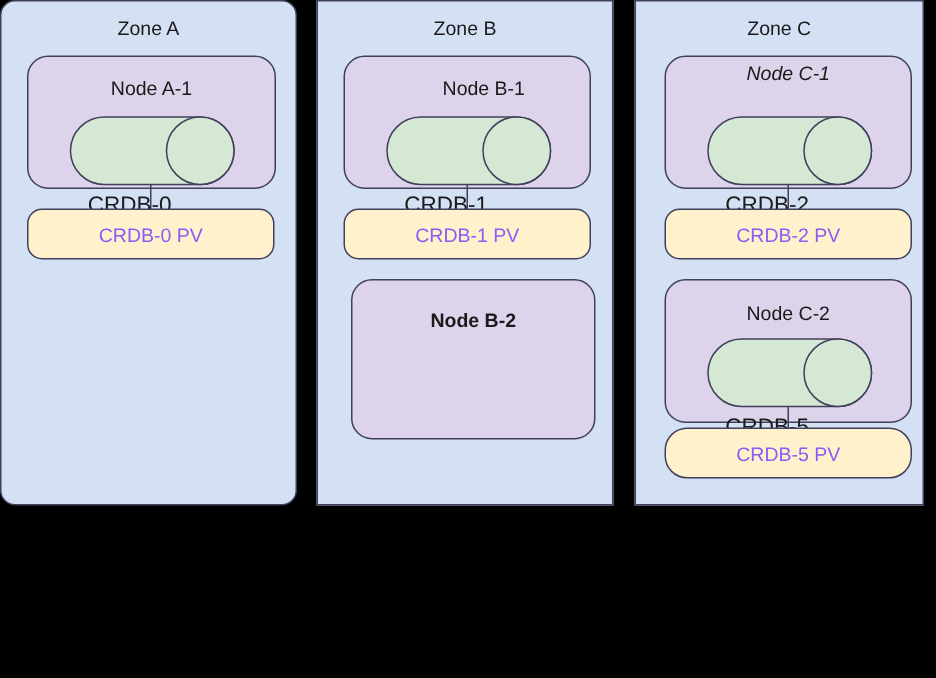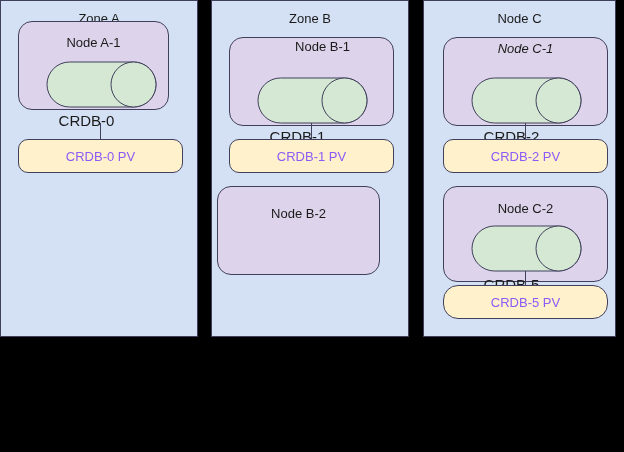--- a/index.html
+++ b/index.html
@@ -26,66 +26,66 @@
   .cyl-label{position:absolute;left:0;right:30px;top:50%;transform:translateY(-50%);
              text-align:center;font-size:15px;line-height:10px;color:#1a1a1a;margin-top:36px;}
 
   .link{position:absolute;width:1px;background:#40405c;}
 </style>
 </head>
 <body>
 
 <div class="canvas">
 
-  <div class="zone" style="left:0px;top:0px;width:198px;height:337px;">
+  <div class="zone" style="left:0px;top:0px;width:198px;height:337px;border-radius:10px;">
     <div class="zone-title" style="top:11px;">Zone A</div>
 
-    <div class="node" style="left:17px;top:20px;width:151px;height:89px;">
+    <div class="node" style="left:17px;top:36px;width:166px;height:89px;">
       <div class="node-title" style="top:14px;">Node A-1</div>
 
       <div class="cyl" style="left:27px;top:39px;width:111px;height:47px;">
         <svg width="111" height="47" viewBox="0 0 111 47">
           <path d="M23.5,1 H87.5 A22.5,22.5 0 0 1 87.5,46 H23.5 A22.5,22.5 0 0 1 23.5,1 Z" fill="#d5e8d4" stroke="#40405c" stroke-width="1"></path>
           <ellipse cx="87.5" cy="23.5" rx="22.5" ry="22.5" fill="#d5e8d4" stroke="#40405c" stroke-width="1"></ellipse>
         </svg>
         <div class="cyl-label">CRDB-0</div>
       </div>
     </div>
 
     <div class="link" style="left:99px;top:122px;height:17px;"></div>
 
     <div class="pv" style="left:17px;top:138px;width:165px;height:34px;">CRDB-0 PV</div>
   </div>
 
   <div class="zone" style="left:211px;top:0px;width:198px;height:337px;">
     <div class="zone-title" style="top:11px;">Zone B</div>
 
     <div class="node" style="left:17px;top:36px;width:165px;height:89px;">
-      <div class="node-title" style="top:2px;margin-left:22px;">Node B-1</div>
+      <div class="node-title" style="top:14px;margin-left:22px;">Node B-1</div>
 
       <div class="cyl" style="left:27px;top:39px;width:111px;height:47px;">
         <svg width="111" height="47" viewBox="0 0 111 47">
           <path d="M23.5,1 H87.5 A22.5,22.5 0 0 1 87.5,46 H23.5 A22.5,22.5 0 0 1 23.5,1 Z" fill="#d5e8d4" stroke="#40405c" stroke-width="1"></path>
           <ellipse cx="87.5" cy="23.5" rx="22.5" ry="22.5" fill="#d5e8d4" stroke="#40405c" stroke-width="1"></ellipse>
         </svg>
         <div class="cyl-label">CRDB-1</div>
       </div>
     </div>
 
     <div class="link" style="left:99px;top:122px;height:17px;"></div>
 
     <div class="pv" style="left:17px;top:138px;width:165px;height:34px;">CRDB-1 PV</div>
 
-    <div class="node" style="left:5px;top:185px;width:163px;height:89px;">
+    <div class="node" style="left:22px;top:185px;width:163px;height:107px;font-weight:bold;">
       <div class="node-title" style="top:20px;">Node B-2</div>
     </div>
   </div>
 
   <div class="zone" style="left:423px;top:0px;width:193px;height:337px;">
-    <div class="zone-title" style="top:11px;">Node C</div>
+    <div class="zone-title" style="top:11px;">Zone C</div>
 
     <div class="node" style="left:19px;top:36px;width:165px;height:89px;">
       <div class="node-title" style="top:4px;font-style:italic;">Node C-1</div>
 
       <div class="cyl" style="left:27px;top:39px;width:111px;height:47px;">
         <svg width="111" height="47" viewBox="0 0 111 47">
           <path d="M23.5,1 H87.5 A22.5,22.5 0 0 1 87.5,46 H23.5 A22.5,22.5 0 0 1 23.5,1 Z" fill="#d5e8d4" stroke="#40405c" stroke-width="1"></path>
           <ellipse cx="87.5" cy="23.5" rx="22.5" ry="22.5" fill="#d5e8d4" stroke="#40405c" stroke-width="1"></ellipse>
         </svg>
         <div class="cyl-label">CRDB-2</div>

